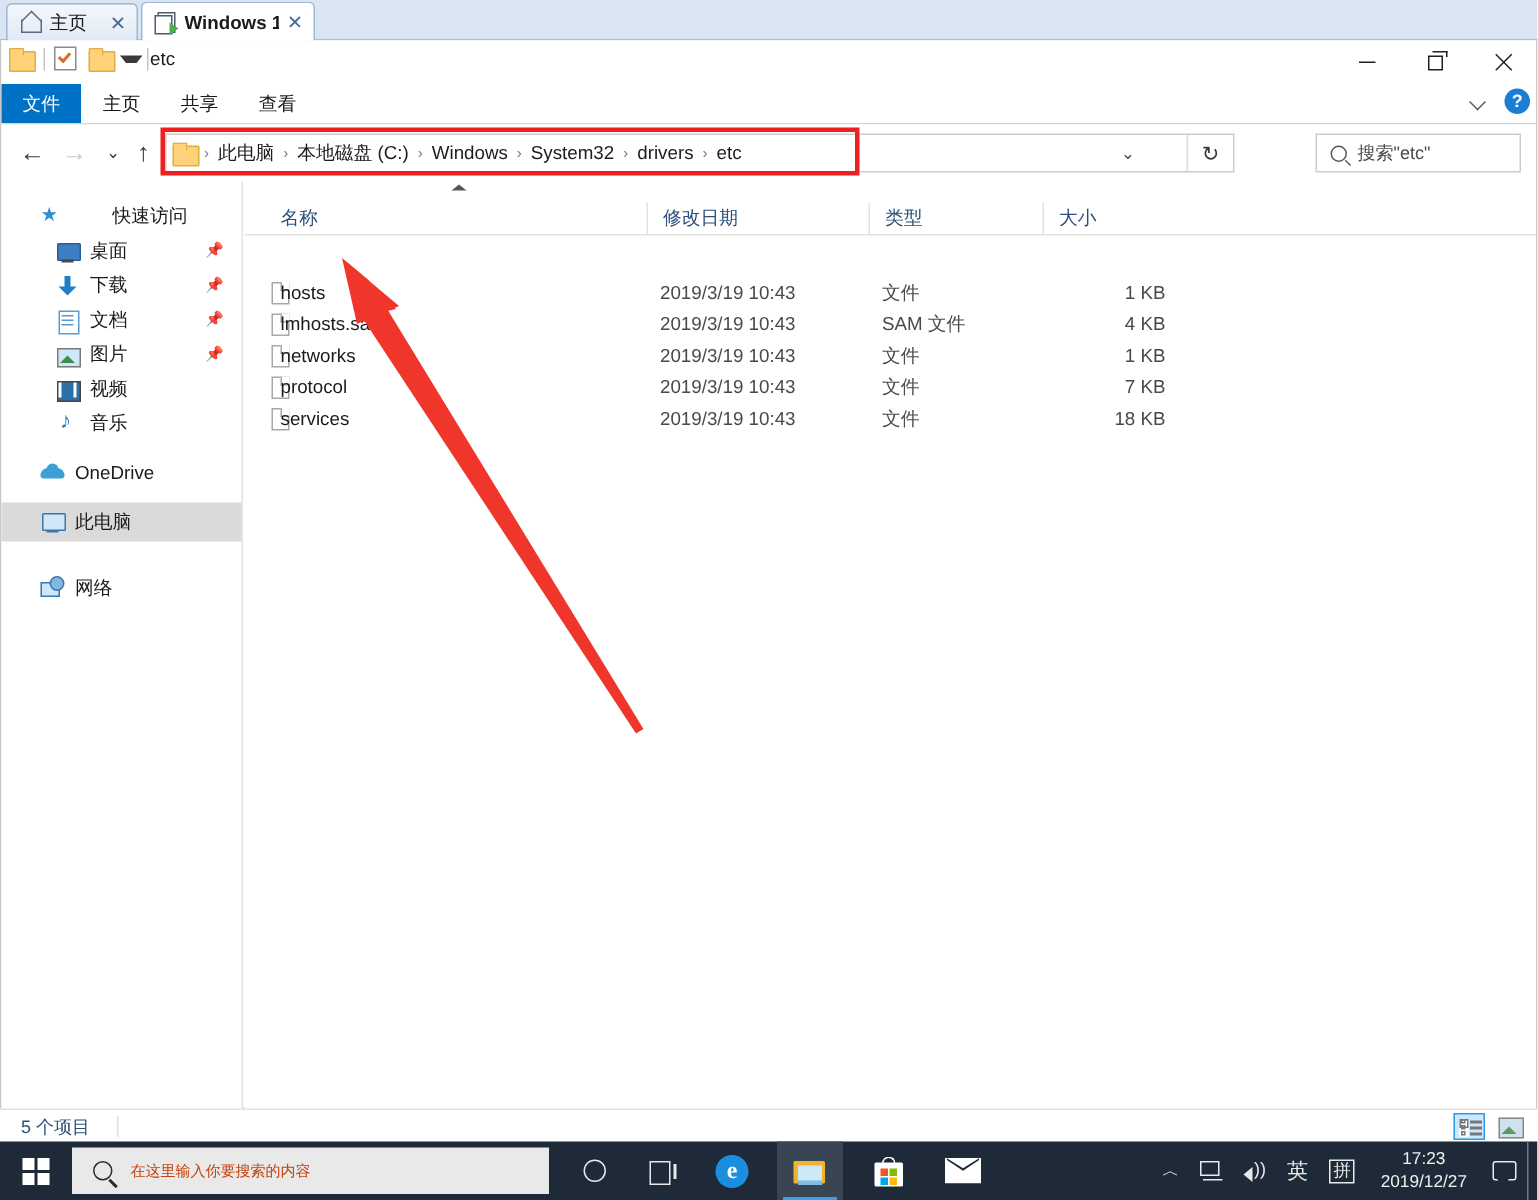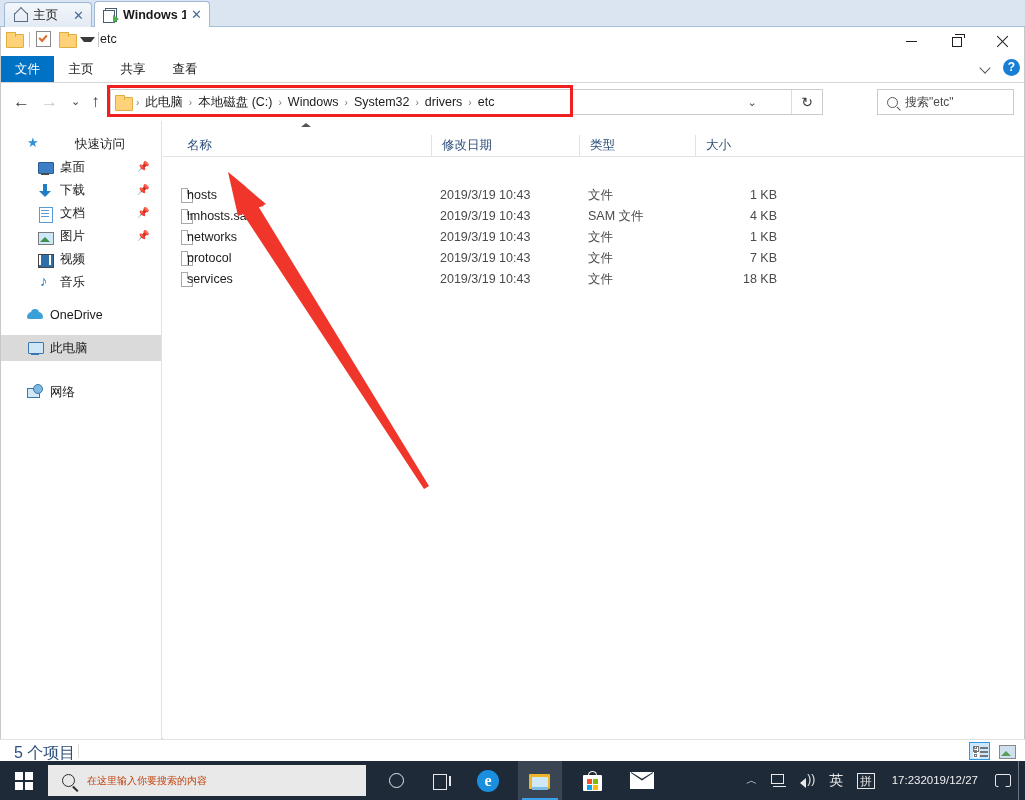--- a/index.html
+++ b/index.html
@@ -341,21 +341,21 @@
 
   
   .arrow-svg { position:absolute; left:0; top:0; width:1025px; height:800px; pointer-events:none; z-index:50; }
 
   
   .statusbar {
     position:absolute; left: 0; top: 739px; width: 1025px; height: 22px;
     background:#ffffff; border-top: 1px solid #e2e2e2;
   }
   .status-text {
-    position:absolute; left: 14px; top: 3px; font-size: 16px; color: #2b4f7a;
+    position:absolute; left: 14px; top: 3px; font-size: 12px; color: #2b4f7a;
   }
   .status-sep { position:absolute; left: 78px; top: 4px; width:1px; height:14px; background:#dcdcdc; }
   .viewbtns { position:absolute; right: 8px; top: 2px; display:flex; gap: 6px; }
   .vbtn { width: 21px; height: 18px; position:relative; }
   .vbtn.sel { background:#cce8ff; border:1px solid #2f9ae0; }
   .vb-details::before {
     content:""; position:absolute; left:3px; top:3px; width:4px; height:4px;
     border:1px solid #777; background:#fff;
     box-shadow: 0 6px 0 #fff, 0 6px 0 0 #fff;
   }
@@ -490,21 +490,21 @@
     border-right:6px solid #e9e9e9;
   }
   .tray-vol::after {
     content:"))"; position:absolute; left:7px; top:-2px; font-size:12px; color:#e9e9e9;
   }
   .ime-box {
     border: 1.3px solid #e9e9e9; padding: 0px 2px; font-size: 11.5px; line-height: 14px;
     color:#e9e9e9;
   }
   .clock {
-    display:flex; flex-direction:row; align-items:center; justify-content:center;
+    display:flex; flex-direction:column; align-items:center; justify-content:center;
     height:39px; padding: 0 10px; color:#f0f0f0; font-size: 11.5px; line-height: 15px;
   }
   .notifbtn {
     width: 16px; height: 13px; border:1.5px solid #e9e9e9; border-radius:2px; position:relative;
   }
   .notifbtn::after {
     content:""; position:absolute; left:2px; bottom:-5px; width:0; height:0;
     border-left:4px solid transparent; border-right:4px solid transparent;
     border-top:5px solid #1f2a38;
   }

